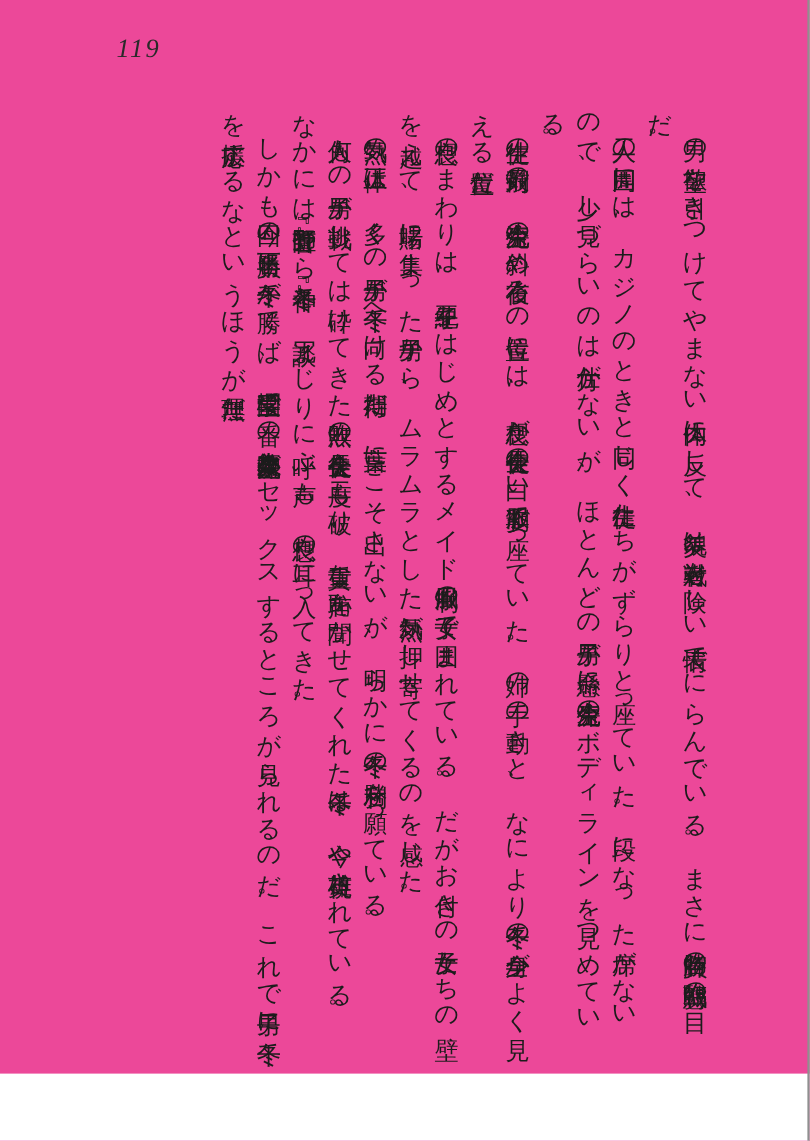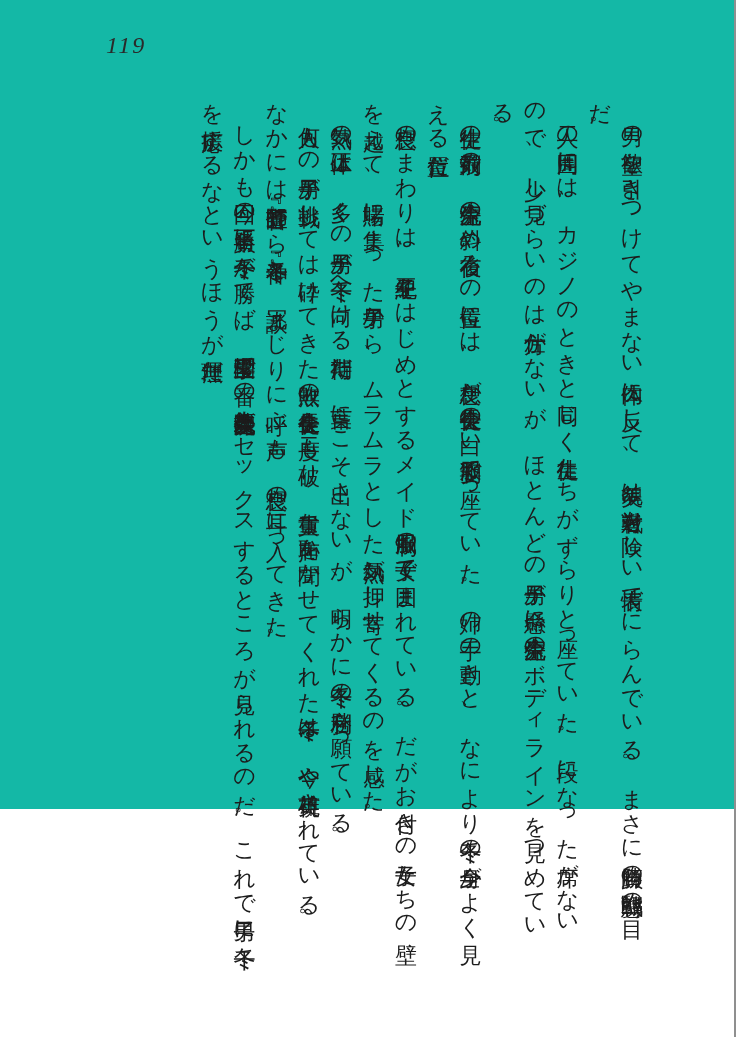--- a/index.html
+++ b/index.html
@@ -9,22 +9,22 @@
   body {
     width: 736px;
     height: 1037px;
     overflow: hidden;
     background: #ffffff;
     font-family: "Liberation Serif", "DejaVu Serif", serif;
   }
   .page {
     position: relative;
     width: 736px;
-    height: 809px;
-    background: #14b8a6;
+    height: 976px;
+    background: #ec4899;
   }
   .page-number {
     position: absolute;
     top: 32px;
     left: 106px;
     font-size: 24px;
     font-style: italic;
     letter-spacing: 2px;
     color: #2a2a2a;
   }

